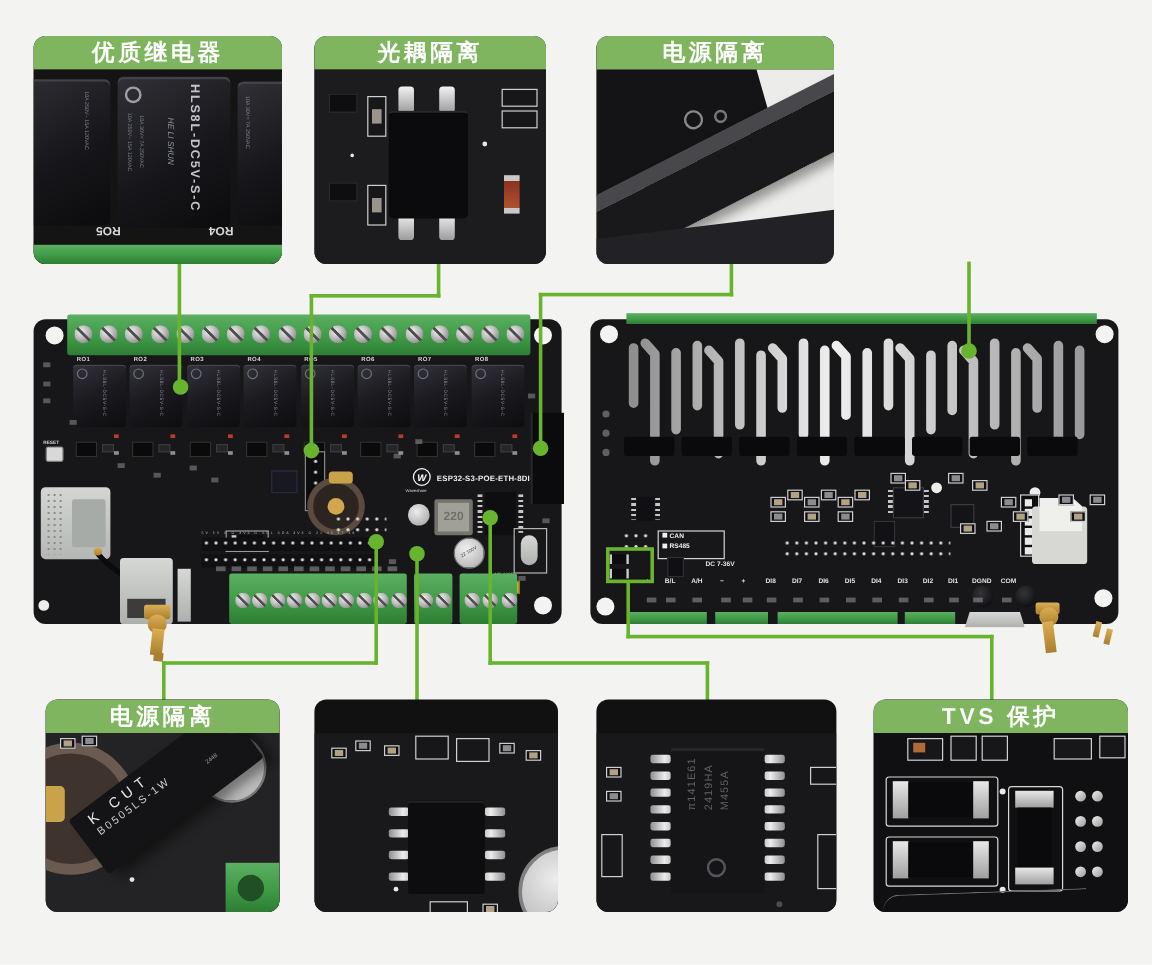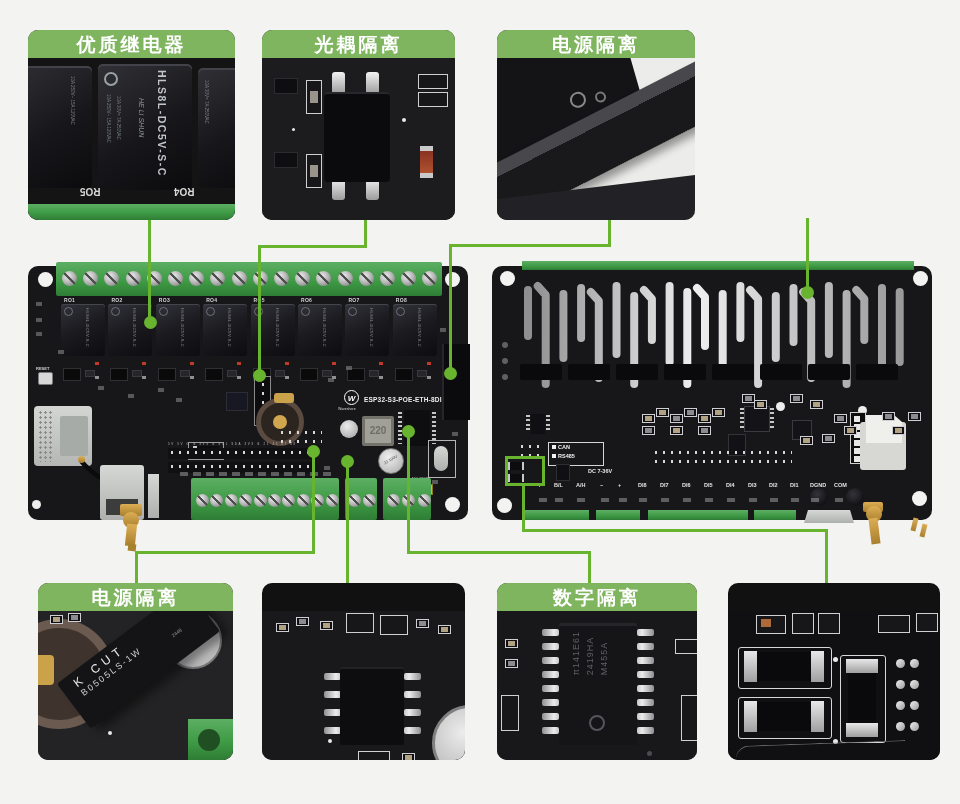--- a/index.html
+++ b/index.html
@@ -548,21 +548,20 @@
         </div>
       <div class="a" style="left:78px;top:56px;width:64px;height:78px;background:#0d0d0f;border-radius:2px;box-shadow:inset 0 2px 0 #222"></div>
       <div class="routline" style="left:96px;top:140px;width:30px;height:14px"></div>
       <div class="pad2" style="left:140px;top:142px"></div>
       <div class="a" style="left:170px;top:94px;width:70px;height:70px;border-radius:50%;background:radial-gradient(circle at 40% 35%,#ececec,#a8a8a8);border:3px solid #808080"></div>
       <div class="wdot" style="left:66px;top:128px;width:4px;height:4px"></div>
     </div>
   </div>
 
   <div class="card" style="left:497px;top:583px;width:200px;height:177px">
-    <div class="card-hd">数字隔离</div>
     <div class="ph" style="background:#18181a">
       <div class="pad2" style="left:8px;top:28px"></div>
       <div class="pad2 gray" style="left:8px;top:48px"></div>
       <div class="routline" style="left:4px;top:84px;width:16px;height:34px"></div>
       <div id="c7pins" class="a" style="left:0;top:0;width:200px;height:149px">
           <div class="cpin" style="left: 45px; top: 18px;"></div>
           <div class="cpin r" style="left: 140px; top: 18px;"></div>
           <div class="cpin" style="left: 45px; top: 32px;"></div>
           <div class="cpin r" style="left: 140px; top: 32px;"></div>
           <div class="cpin" style="left: 45px; top: 46px;"></div>
@@ -586,20 +585,21 @@
         </div>
         <div class="a" style="left:30px;top:92px;width:16px;height:16px;border:2px solid #55555c;border-radius:50%;box-sizing:border-box"></div>
       </div>
       <div class="routline" style="left:178px;top:28px;width:22px;height:13px"></div>
       <div class="routline" style="left:184px;top:84px;width:16px;height:44px"></div>
       <div class="wdot" style="left:150px;top:140px;width:5px;height:5px;background:#4a4a50"></div>
     </div>
   </div>
 
   <div class="card" style="left:728px;top:583px;width:212px;height:177px">
+    <div class="card-hd">TVS 保护</div>
     <div class="ph" style="background:#101012">
       <div class="routline" style="left:28px;top:4px;width:28px;height:17px">
           <div class="a" style="left:4px;top:3px;width:10px;height:8px;background:#b06a3a"></div>
         </div>
       <div class="routline" style="left:64px;top:2px;width:20px;height:19px"></div>
       <div class="routline" style="left:90px;top:2px;width:20px;height:19px"></div>
       <div class="routline" style="left:150px;top:4px;width:30px;height:16px"></div>
       <div class="routline" style="left:188px;top:2px;width:20px;height:17px"></div>
       <div class="tvsout" style="left:10px;top:36px;width:92px;height:40px"></div>
       <div class="tvscap" style="left:16px;top:40px;width:13px;height:31px"></div>

